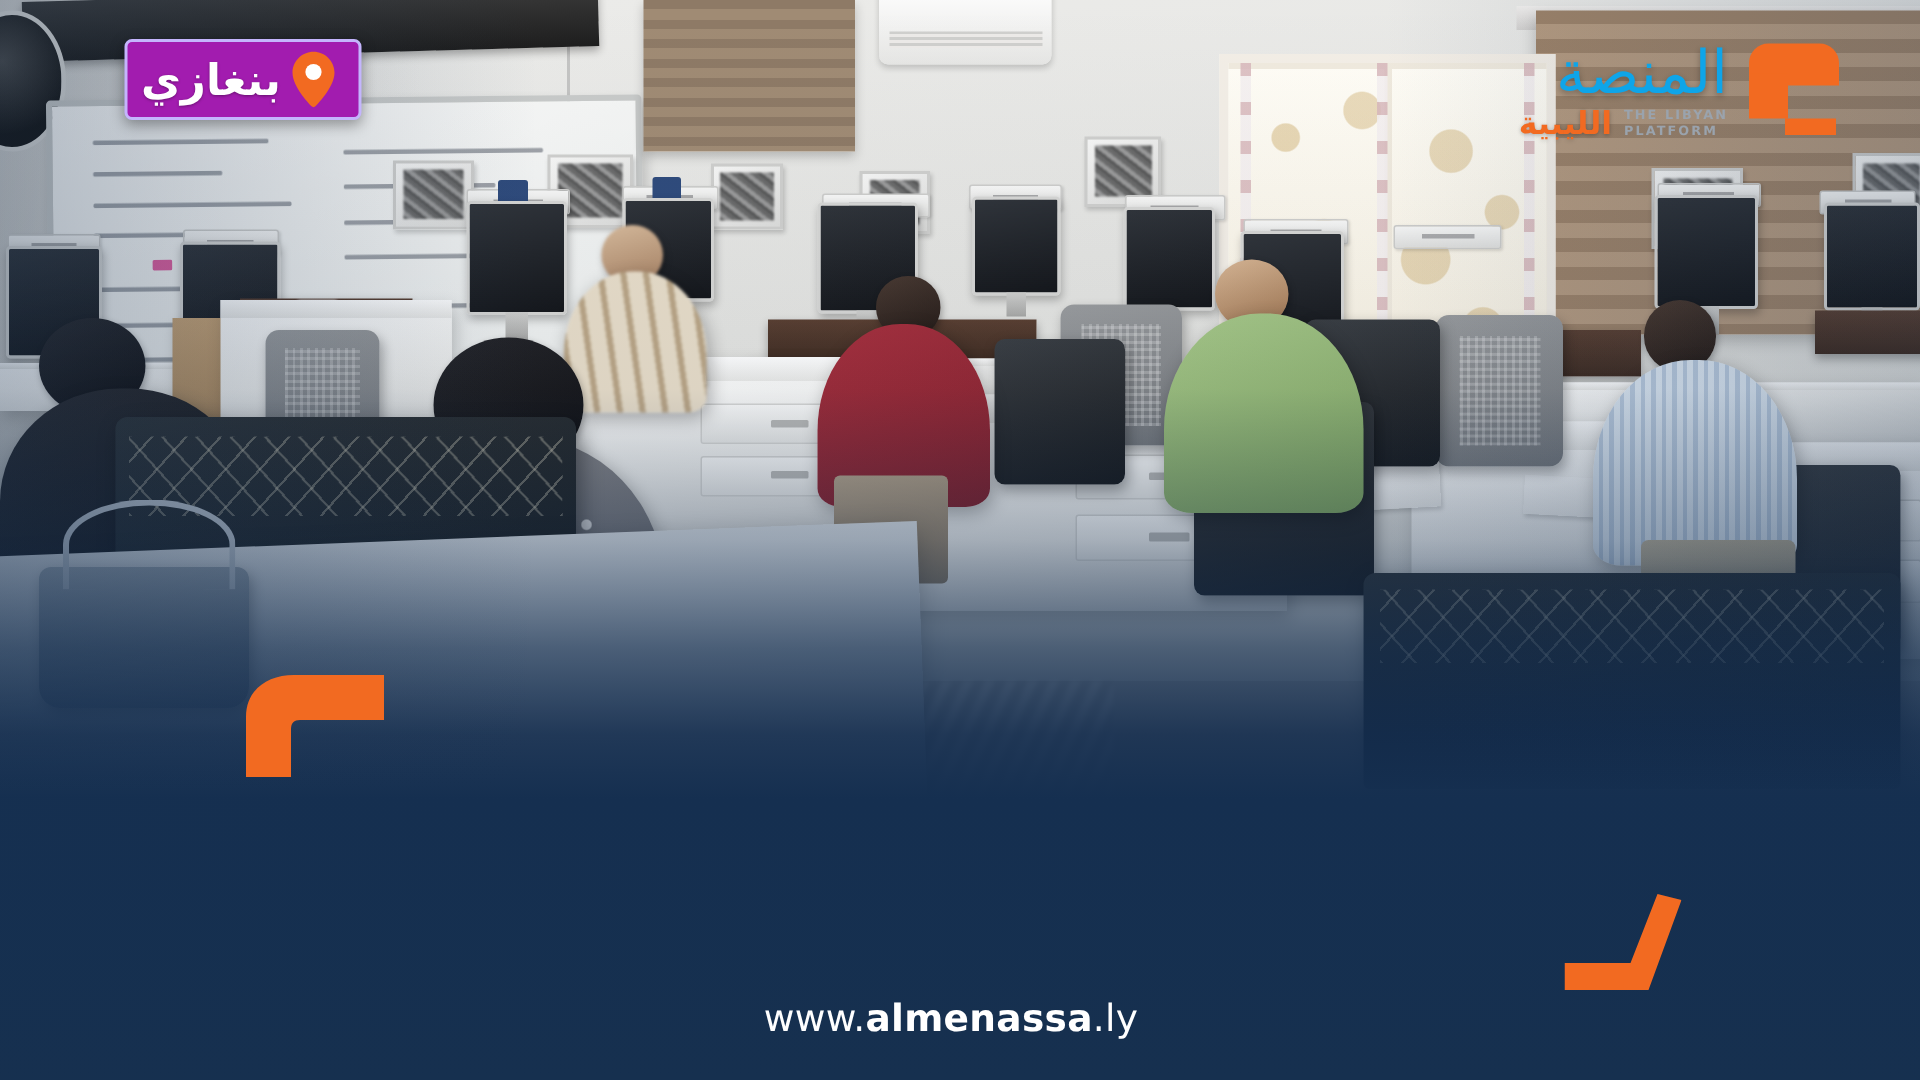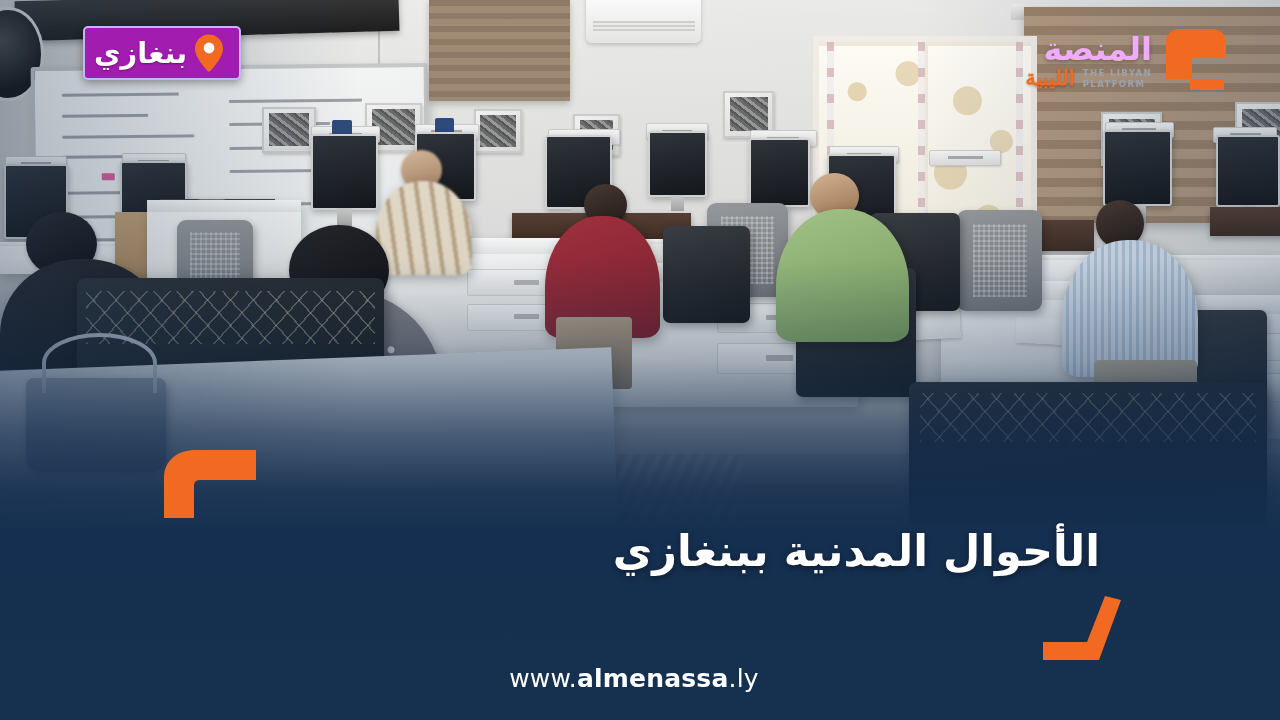--- a/index.html
+++ b/index.html
@@ -179,25 +179,25 @@
       display:flex;align-items:center;gap:4px;direction:ltr;}
   .logo-mark{width:76px;height:72px;position:relative;flex:0 0 auto;}
   .logo-mark .bar-h{position:absolute;left:10px;top:4px;width:60px;height:28px;
       background:#F26A21;border-radius:13px 13px 0 0;}
   .logo-mark .bar-v{position:absolute;left:10px;top:24px;width:26px;height:30px;
       background:#F26A21;}
   .logo-mark .tail{position:absolute;left:34px;top:54px;width:34px;height:11px;
       background:#F26A21;}
   .logo-words{display:flex;flex-direction:column;align-items:flex-end;
       justify-content:center;line-height:1;}
-  .logo-ar{font-size:32px;font-weight:700;color:#f0abfc;letter-spacing:0px;
+  .logo-ar{font-size:40px;font-weight:400;color:#0ea5e9;letter-spacing:0px;
       text-shadow:0 2px 4px rgba(0,0,0,.30);direction:rtl;}
   .logo-sub{display:flex;align-items:center;gap:8px;margin-top:3px;direction:rtl;}
   .logo-ar2{font-size:21px;font-weight:700;color:#F26A21;direction:rtl;
-      text-shadow:0 1px 3px rgba(0,0,0,.28);font-family:Liberation Serif, serif;}
+      text-shadow:0 1px 3px rgba(0,0,0,.28);}
   .logo-en{display:flex;flex-direction:column;font-size:8.5px;line-height:1.25;
       font-weight:700;letter-spacing:1.4px;color:#9aa3ad;direction:ltr;}
 
   
   .headline{position:absolute;right:180px;top:492px;width:930px;
       text-align:right;color:#ffffff;
       font-size:43px;font-weight:700;line-height:1.42;
       letter-spacing:-0.3px;
       text-shadow:0 2px 6px rgba(0,0,0,.42);}
   .headline .ln{display:block;}
@@ -447,20 +447,19 @@
     </svg>
   </span>
 
   <span class="bracket-br">
     <svg viewBox="0 0 78 64" xmlns="http://www.w3.org/2000/svg" aria-hidden="true">
       <path d="M62 0 L78 4 L56 64 L0 64 L0 46 L44 46 Z" fill="#F26A21"></path>
     </svg>
   </span>
 
   <h1 class="headline">
-    <span class="ln">الأحوال المدنية ببنغازي</span>
   </h1>
 
   <div class="site">
     <span>www.</span><b>almenassa</b><span>.ly</span>
   </div>
 
 </div>
 
 </body></html>

